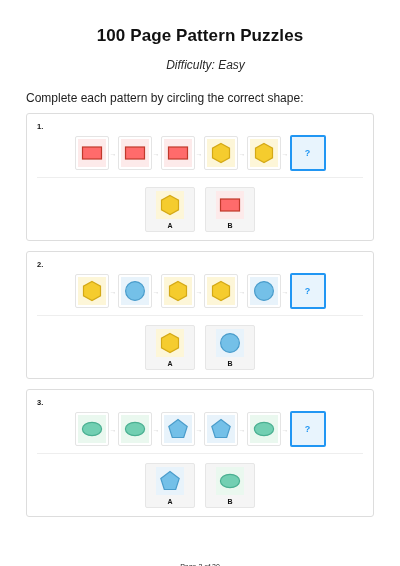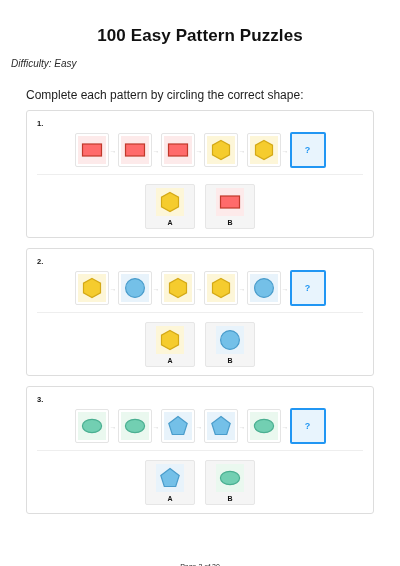--- a/index.html
+++ b/index.html
@@ -24,22 +24,22 @@
   }
   .doc-title {
     text-align: center;
     font-size: 17px;
     font-weight: bold;
     color: #111111;
     margin: 26px 0 0 0;
     letter-spacing: 0.1px;
   }
   .doc-subtitle {
-    text-align: left;
-    font-size: 10px;
+    text-align: center;
+    font-size: 12px;
     font-style: italic;
     color: #2a2a2a;
     margin: 12px 0 0 11px;
   }
   .instructions {
     font-size: 12px;
     color: #1d1d1d;
     margin: 19px 0 0 26px;
   }
   .puzzles {
@@ -151,21 +151,21 @@
     font-size: 7px;
     color: #1d1d1d;
   }
   svg { display: block; }
 </style>
 </head>
 <body>
 
 <div class="page">
 
-  <h1 class="doc-title">100 Easy Pattern Puzzles</h1>
+  <h1 class="doc-title">100 Page Pattern Puzzles</h1>
   <div class="doc-subtitle">Difficulty: Easy</div>
   <div class="instructions">Complete each pattern by circling the correct shape:</div>
 
   <div class="puzzles" id="puzzle-list">
       <div class="puzzle-card">
         <div class="puzzle-number">1.</div>
         <div class="sequence-row">
           <div class="seq-tile">
             <div class="swatch" style="background: rgb(253, 234, 234);">
               <svg width="24" height="24" viewBox="0 0 24 24">

